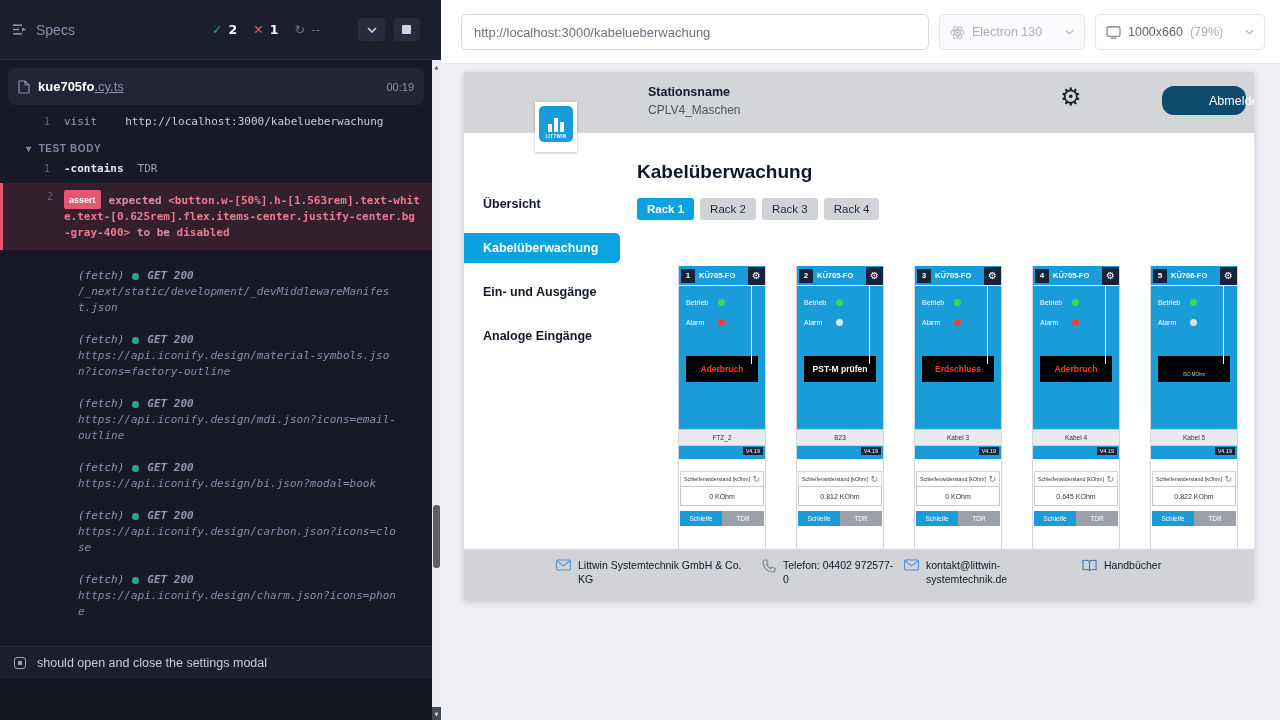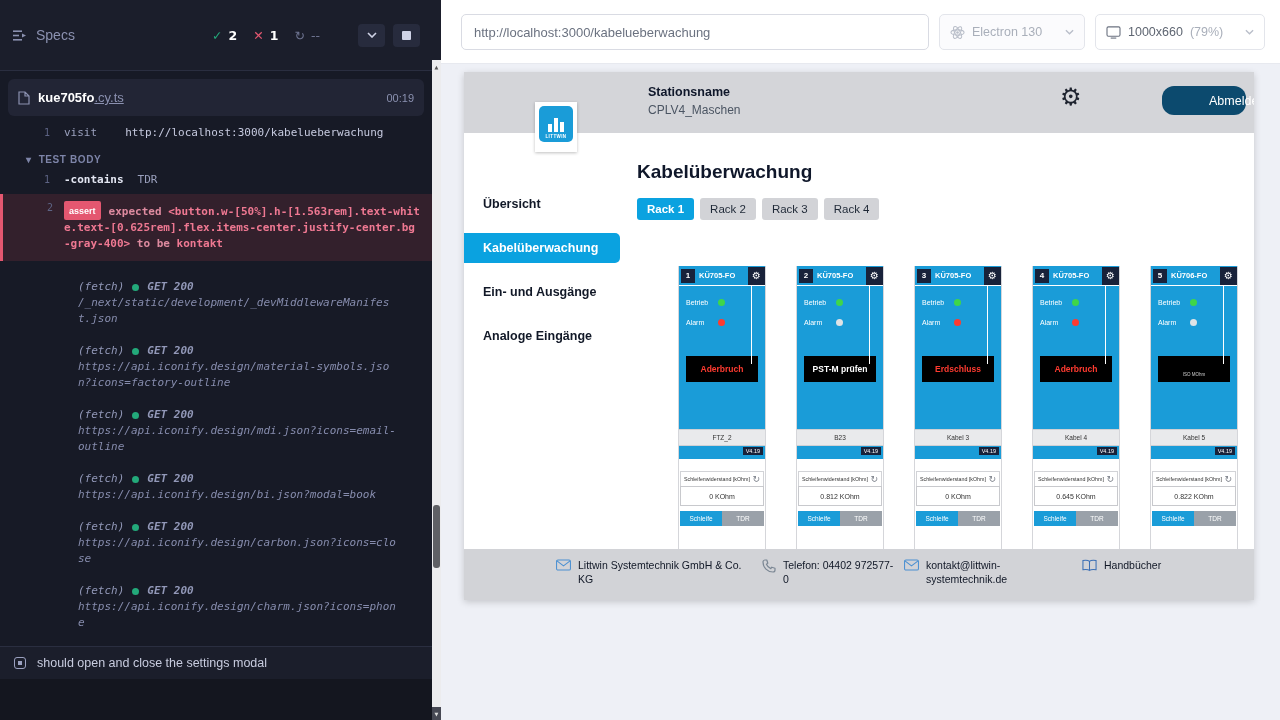--- a/index.html
+++ b/index.html
@@ -1,21 +1,21 @@
 <!DOCTYPE html>
 <html><head>
 <meta charset="utf-8">
 <style>
   * { margin:0; padding:0; box-sizing:border-box; }
   body { font-family:"Liberation Sans", sans-serif; }
   .page { position:relative; width:1280px; height:720px; background:#eef0f6; overflow:hidden; }
 
   
   .cy { position:absolute; left:0; top:0; width:432px; height:720px; background:#171a26; color:#c8ccdf; }
-  .cy-top { height:71px; background:#1b1e2b; border-bottom:1px solid #2a2e40; display:flex; align-items:center; padding:0 12px; }
+  .cy-top { height:60px; background:#1b1e2b; border-bottom:1px solid #2a2e40; display:flex; align-items:center; padding:0 12px; }
   .specs { display:flex; gap:9px; color:#8b91b0; font-size:14px; align-items:center; cursor:pointer; }
   .stats { display:flex; align-items:center; gap:16px; margin-left:auto; }
   .stat { display:flex; gap:6px; font-size:12.5px; font-weight:bold; color:#fff; align-items:center; font-family:"DejaVu Sans",sans-serif; }
   .ic-pass { color:#23a97a; } .ic-fail { color:#e45770; } .ic-pend { color:#6d7390; font-weight:normal; }
   .stat.pending b { color:#6d7390; font-weight:normal; }
   .top-btns { display:flex; gap:8px; margin-left:38px; }
   .tbtn { width:27px; height:23px; background:#272b3d; border:none; border-radius:4px; display:flex; align-items:center; justify-content:center; cursor:pointer; }
   .stop-sq { width:9px; height:9px; background:#cfd3e6; border-radius:1px; }
 
   .spec-row { margin:8px 8px 0; height:37px; background:#222535; border-radius:6px; display:flex; align-items:center; padding:0 10px; font-size:13px; gap:8px; }
@@ -190,21 +190,21 @@
         <span>TEST BODY</span>
       </div>
 
       <div class="cmd">
         <span class="lnum">1</span>
         <span class="c-contains">-contains</span><span class="c-arg">TDR</span>
       </div>
 
       <div class="assert">
         <span class="lnum">2</span>
-        <span class="atext"><span class="abadge">assert</span><span>expected</span> <span class="asel">&lt;button.w-[50%].h-[1.563rem].text-white.text-[0.625rem].flex.items-center.justify-center.bg-gray-400&gt;</span> <span>to be</span> <span class="astate">kontakt</span></span>
+        <span class="atext"><span class="abadge">assert</span><span>expected</span> <span class="asel">&lt;button.w-[50%].h-[1.563rem].text-white.text-[0.625rem].flex.items-center.justify-center.bg-gray-400&gt;</span> <span>to be</span> <span class="astate">disabled</span></span>
       </div>
 
       <div class="fetches">
         <div class="fetch">
           <div class="fetch-head">
               <span>(fetch)</span>
               <span class="gdot" style="background: rgb(35, 169, 122);"></span>
               <span class="fstatus">GET 200</span>
             </div>
           <div class="furl">/_next/static/development/_devMiddlewareManifest.json</div>

